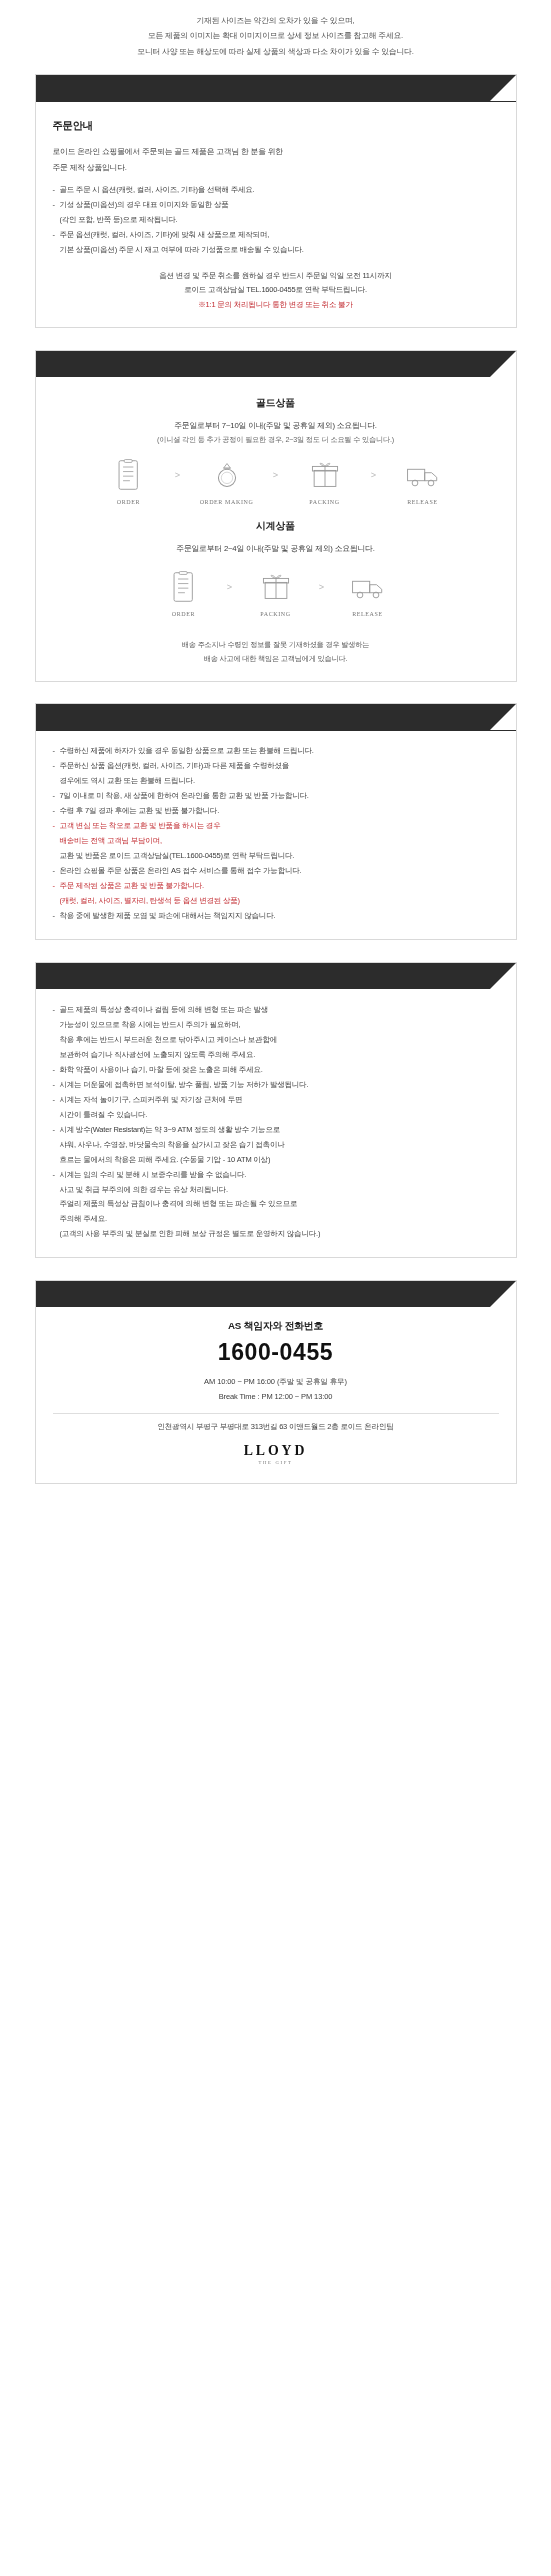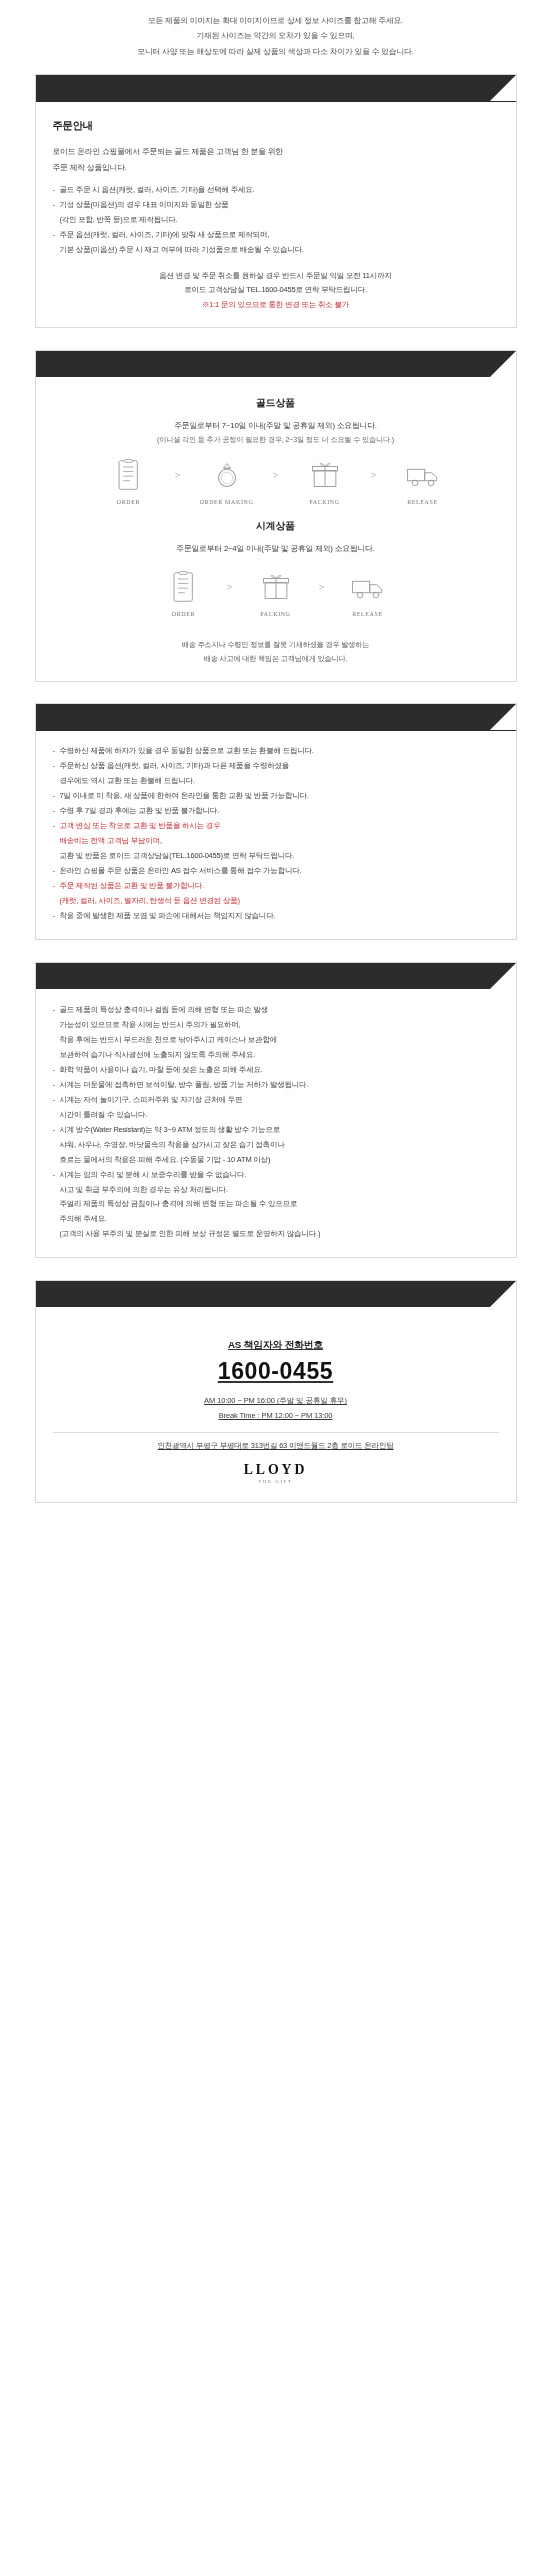--- a/index.html
+++ b/index.html
@@ -179,23 +179,22 @@
     text-align: center;
     font-size: 7.2px;
     line-height: 1.9;
     color: #555;
     margin-top: 21px;
     letter-spacing: -0.2px;
   }
 
   
   .cc-body {
-    padding: 32px 17px 17px;
-    text-align: center;
-    text-decoration: underline;
+    padding: 13px 17px 17px;
+    text-align: center;
   }
   .cc-title {
     font-size: 9.8px;
     font-weight: bold;
     color: #222;
     margin-bottom: 5.7px;
     letter-spacing: -0.2px;
   }
   .cc-phone {
     font-size: 23px;
@@ -244,22 +243,22 @@
   }
 
   .spacer { height: 5.7px; }
 </style>
 </head>
 <body>
 
 <div class="page">
 
   <div class="top-notice">
+    <div>기재된 사이즈는 약간의 오차가 있을 수 있으며,</div>
     <div>모든 제품의 이미지는 확대 이미지이므로 상세 정보 사이즈를 참고해 주세요.</div>
-    <div>기재된 사이즈는 약간의 오차가 있을 수 있으며,</div>
     <div>모니터 사양 또는 해상도에 따라 실제 상품의 색상과 다소 차이가 있을 수 있습니다.</div>
   </div>
 
   <div class="section">
     <div class="sec-head serif">
       <span class="title">Check Point</span>
       <span class="corner"></span>
     </div>
     <div class="sec-body">
       <div class="center-title">주문안내</div>
@@ -270,21 +269,21 @@
       <ul class="dash">
         <li>골드 주문 시 옵션(캐럿, 컬러, 사이즈, 기타)을 선택해 주세요.</li>
         <li>기성 상품(미옵션)의 경우 대표 이미지와 동일한 상품</li>
         <li class="nodash">(각인 포함, 반쪽 등)으로 제작됩니다.</li>
         <li>주문 옵션(캐럿, 컬러, 사이즈, 기타)에 맞춰 새 상품으로 제작되며,</li>
         <li class="nodash">기본 상품(미옵션) 주문 시 재고 여부에 따라 기성품으로 배송될 수 있습니다.</li>
       </ul>
       <div class="notice-block">
         <div>옵션 변경 및 주문 취소를 원하실 경우 반드시 주문일 익일 오전 11시까지</div>
         <div>로이드 고객상담실 TEL.1600-0455로 연락 부탁드립니다.</div>
-        <div class="red">※1:1 문의 있으므로 통한 변경 또는 취소 불가</div>
+        <div class="red">※1:1 문의 처리됩니다 통한 변경 또는 취소 불가</div>
       </div>
     </div>
   </div>
 
   <div class="spacer"></div>
 
   <div class="section">
     <div class="sec-head">
       <span class="title">배송 및 배송 기간</span>
       <span class="corner"></span>

